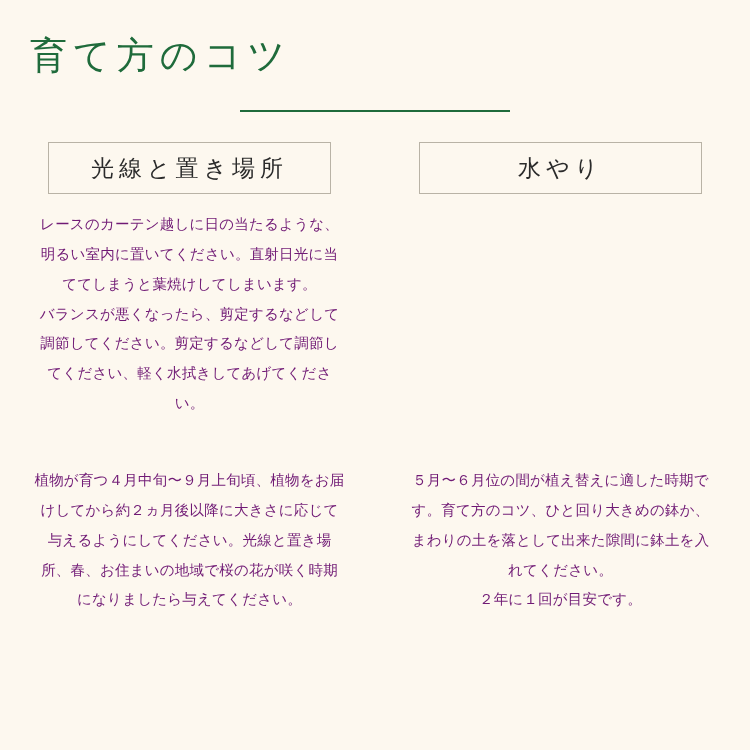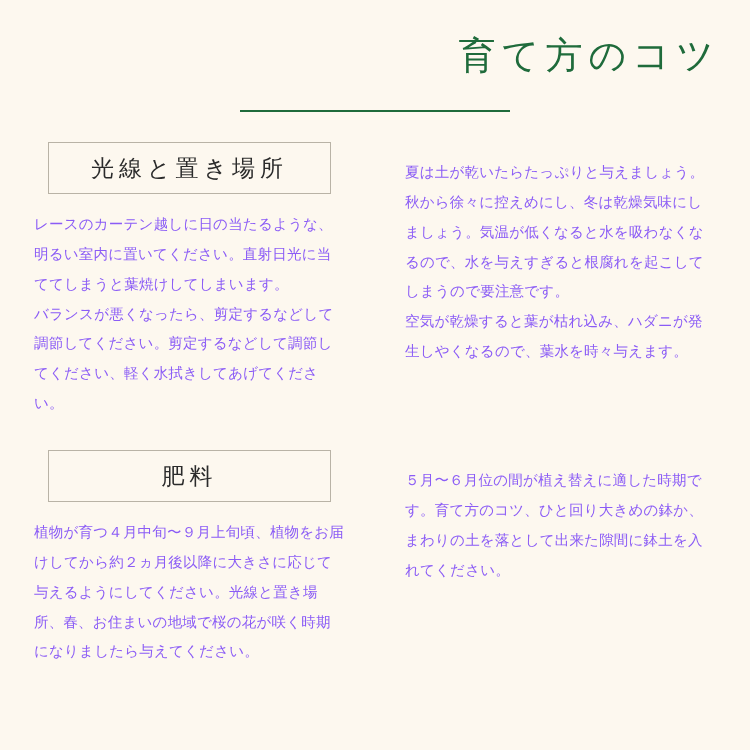--- a/index.html
+++ b/index.html
@@ -15,21 +15,21 @@
     overflow: hidden;
   }
   .page {
     width: 750px;
     height: 750px;
     box-sizing: border-box;
     padding: 26px 30px 0 30px;
     position: relative;
   }
   .title {
-    text-align: right;
+    text-align: left;
     color: #1f6b3b;
     font-size: 37px;
     letter-spacing: 6px;
     font-weight: normal;
     margin: 0;
     padding-top: 8px;
     line-height: 1.2;
   }
   .title-rule {
     width: 270px;
@@ -58,22 +58,22 @@
   }
   .section-head span {
     font-size: 23px;
     letter-spacing: 5px;
     color: #2b2b2b;
   }
   .section-body {
     margin-top: 16px;
     font-size: 14.5px;
     line-height: 2.05;
-    text-align: left;
-    color: #8b5cf6;
+    text-align: center;
+    color: #701a75;
     letter-spacing: 0.2px;
     padding: 0 4px;
   }
   .section-body p {
     margin: 0;
   }
   .row-2 {
     margin-top: 22px;
   }
 </style>
@@ -91,35 +91,32 @@
       <div class="section-head">
         <span>光線と置き場所</span>
       </div>
       <div class="section-body">
         <p>レースのカーテン越しに日の当たるような、明るい室内に置いてください。直射日光に当ててしまうと葉焼けしてしまいます。</p>
         <p>バランスが悪くなったら、剪定するなどして調節してください。剪定するなどして調節してください、軽く水拭きしてあげてください。</p>
       </div>
     </div>
 
     <div class="section">
-      <div class="section-body">
-        <p>夏は土が乾いたらたっぷりと与えましょう。秋から徐々に控えめにし、冬は乾燥気味にしましょう。気温が低くなると水を吸わなくなるので、水を与えすぎると根腐れを起こしてしまうので要注意です。</p>
-        <p>空気が乾燥すると葉が枯れ込み、ハダニが発生しやくなるので、葉水を時々与えます。</p>
+      <div class="section-head">
+        <span>水やり</span>
       </div>
     </div>
 
     <div class="section row-2">
-      <div class="section-head">
-        <span>肥料</span>
-      </div>
       <div class="section-body">
         <p>植物が育つ４月中旬〜９月上旬頃、植物をお届けしてから約２ヵ月後以降に大きさに応じて与えるようにしてください。光線と置き場所、春、お住まいの地域で桜の花が咲く時期になりましたら与えてください。</p>
       </div>
     </div>
 
     <div class="section row-2">
       <div class="section-body">
         <p>５月〜６月位の間が植え替えに適した時期です。育て方のコツ、ひと回り大きめの鉢か、まわりの土を落として出来た隙間に鉢土を入れてください。</p>
+        <p>２年に１回が目安です。</p>
       </div>
     </div>
 
   </div>
 </div>
 
 </body></html>

